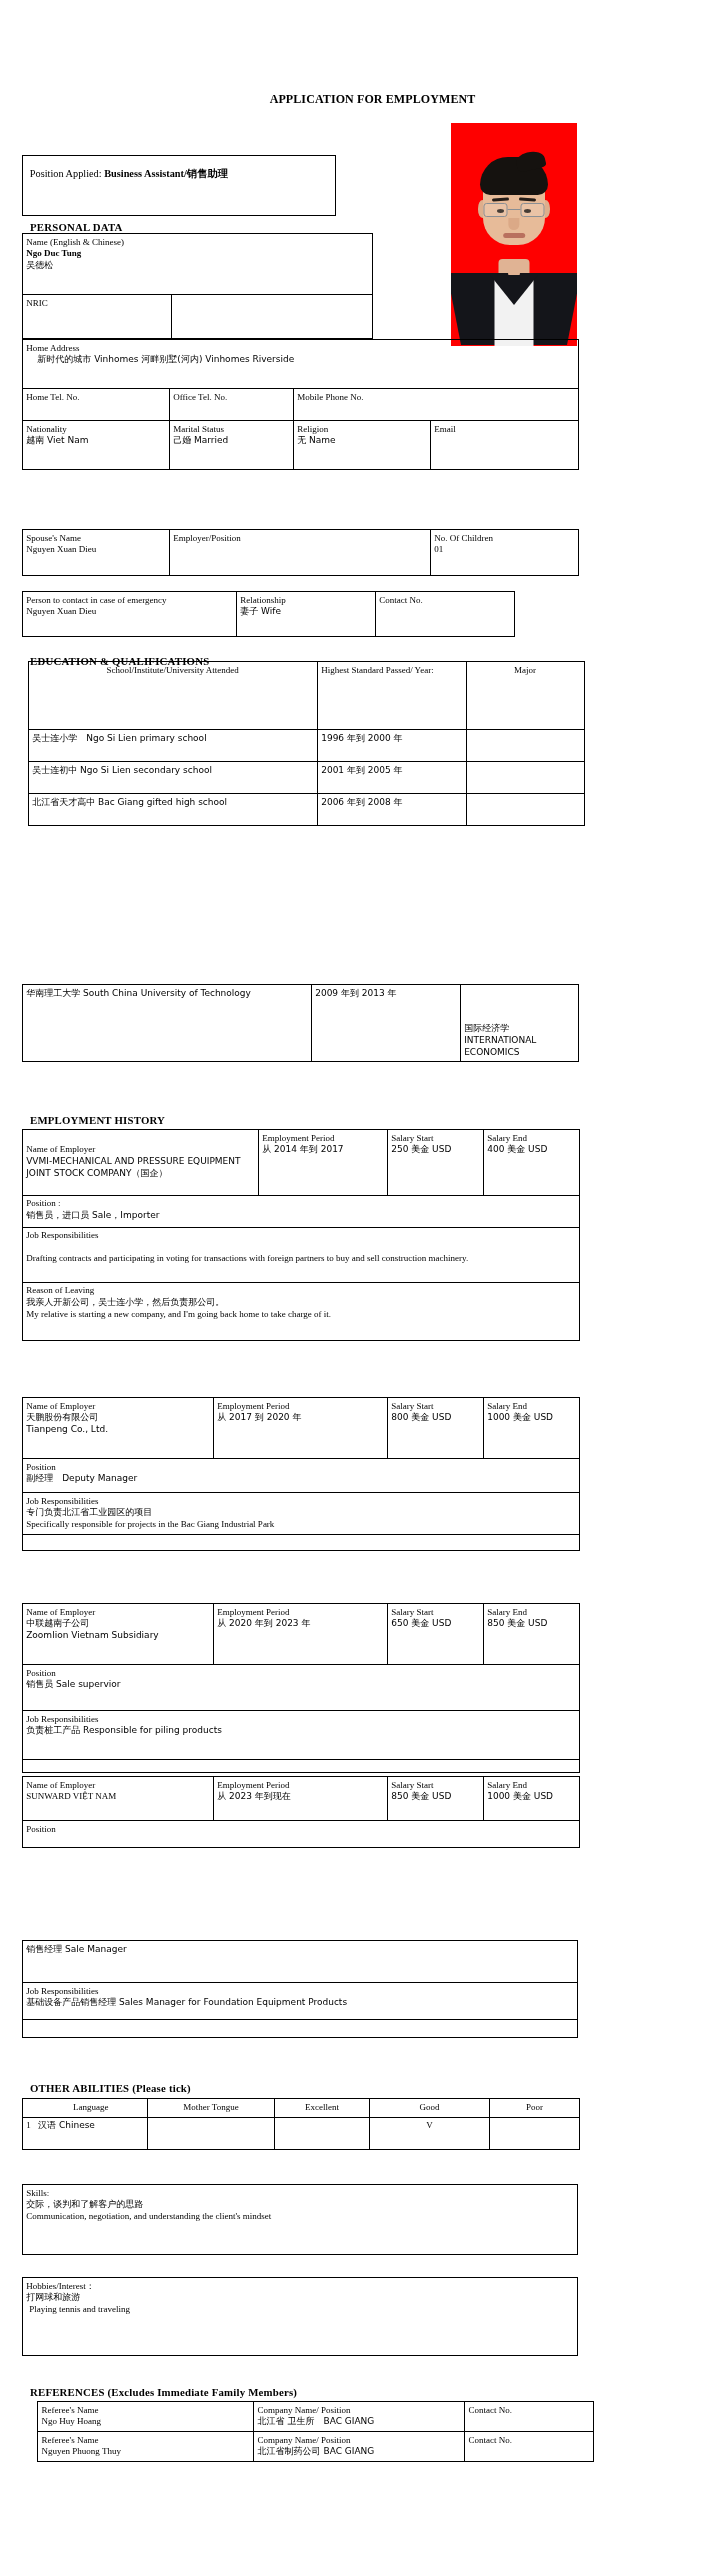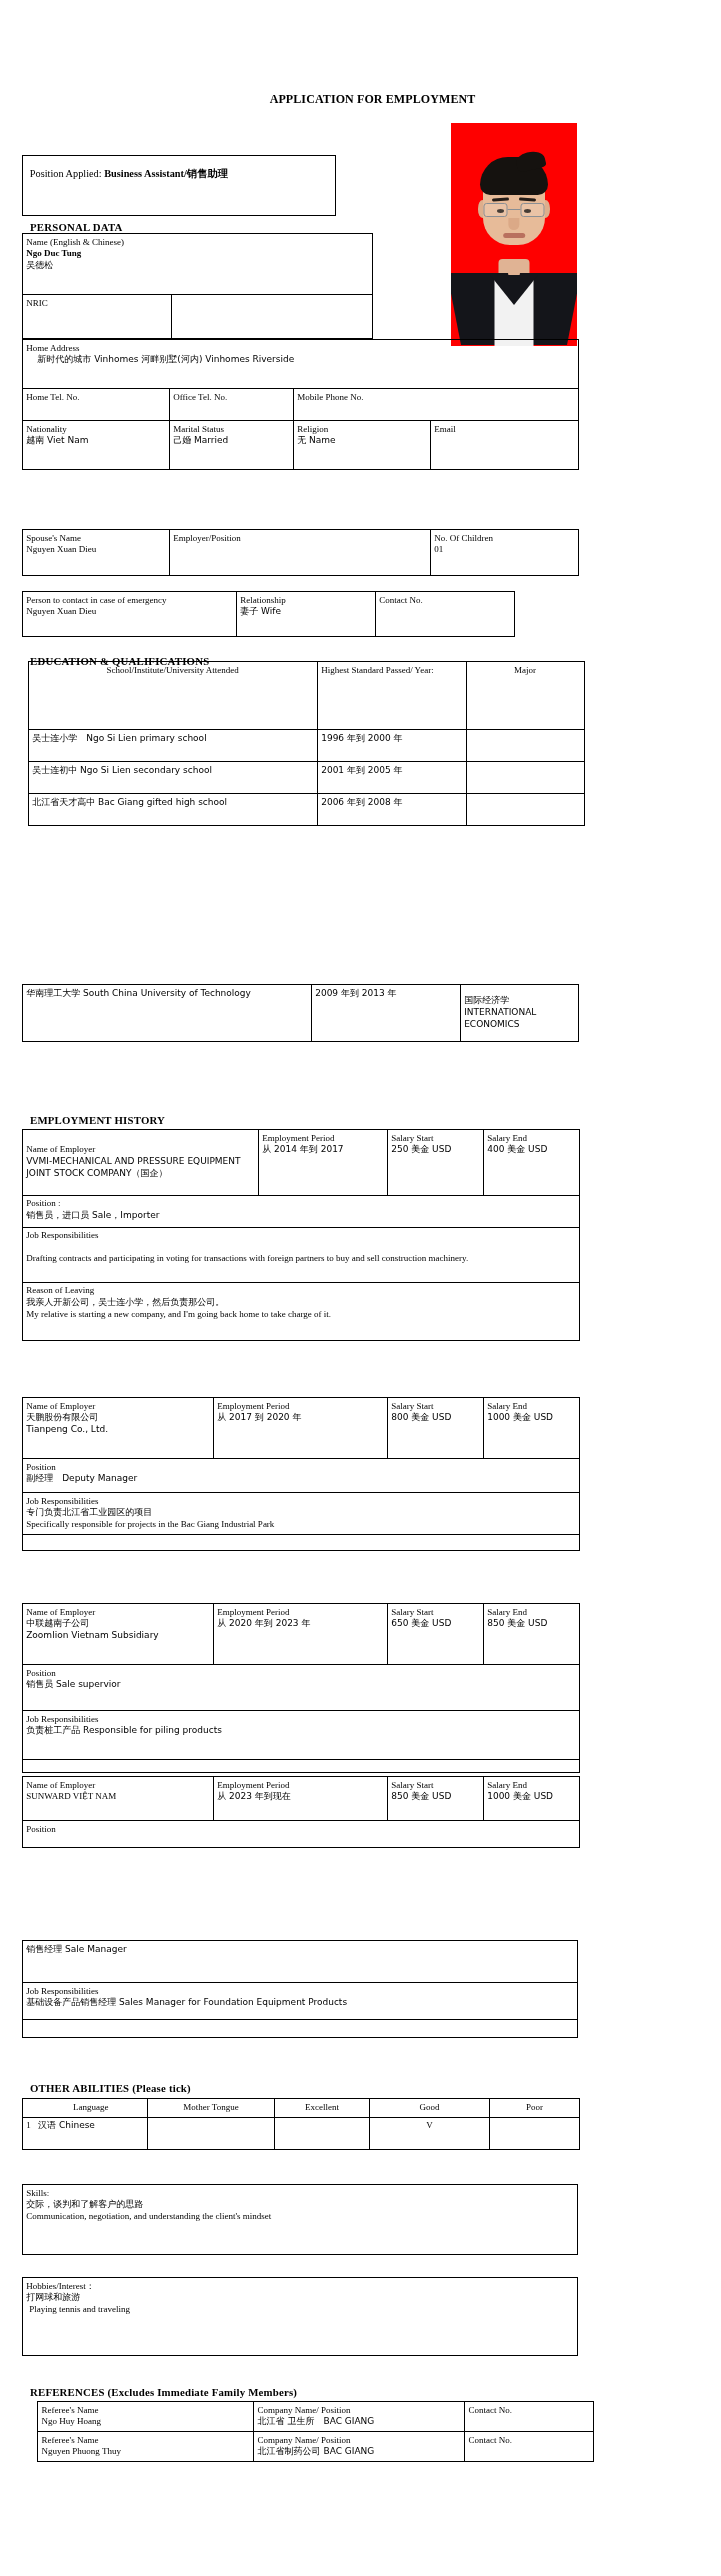--- a/index.html
+++ b/index.html
@@ -288,21 +288,21 @@
   <table class="tbl" style="left:21.6px; top:984px; width:556px;">
     <colgroup>
         <col style="width:289px">
         <col style="width:149px">
         <col style="width:118px">
       </colgroup>
     <tbody>
         <tr>
       <td class="cjk" style="height:57px;">华南理工大学  South China University of Technology</td>
       <td class="cjk">2009 年到 2013 年</td>
-      <td class="cjk" style="white-space:pre-line;padding-top:10px;margin-left:44px;">国际经济学
+      <td class="cjk" style="white-space:pre-line;padding-top:38px;margin-left:44px;">国际经济学
 INTERNATIONAL ECONOMICS</td>
     </tr>
   </tbody>
     </table>
 
   <div class="sec-h bold" style="left:30px; top:1114px;">EMPLOYMENT HISTORY</div>
 
   <table class="tbl" style="left:21.6px; top:1129px; width:556px;">
     <colgroup>
         <col style="width:236px">

